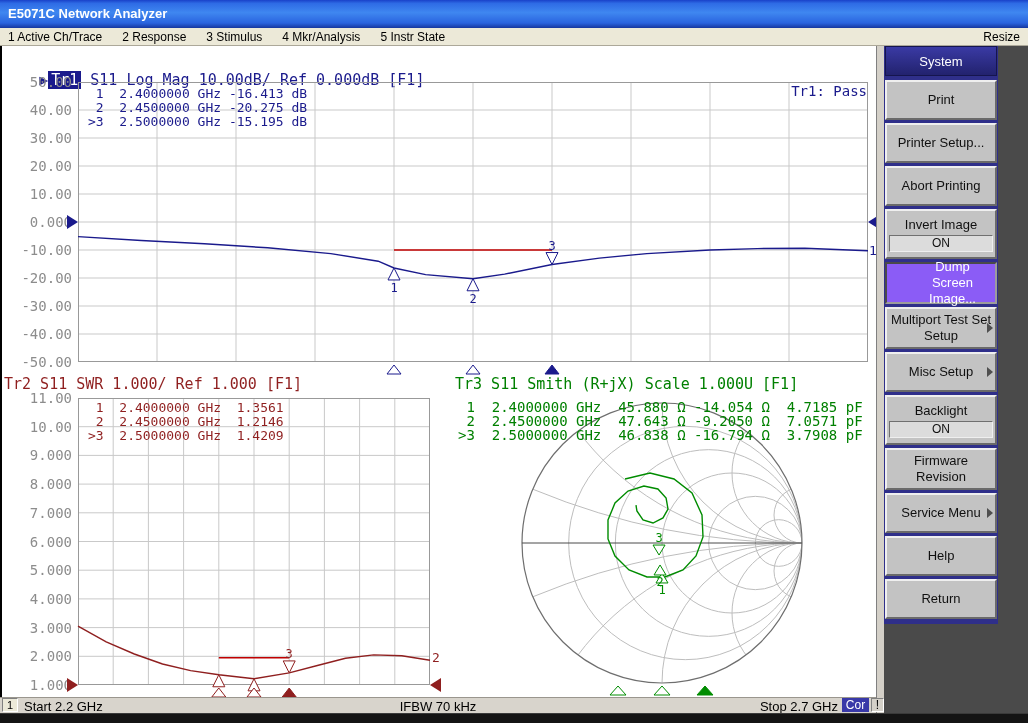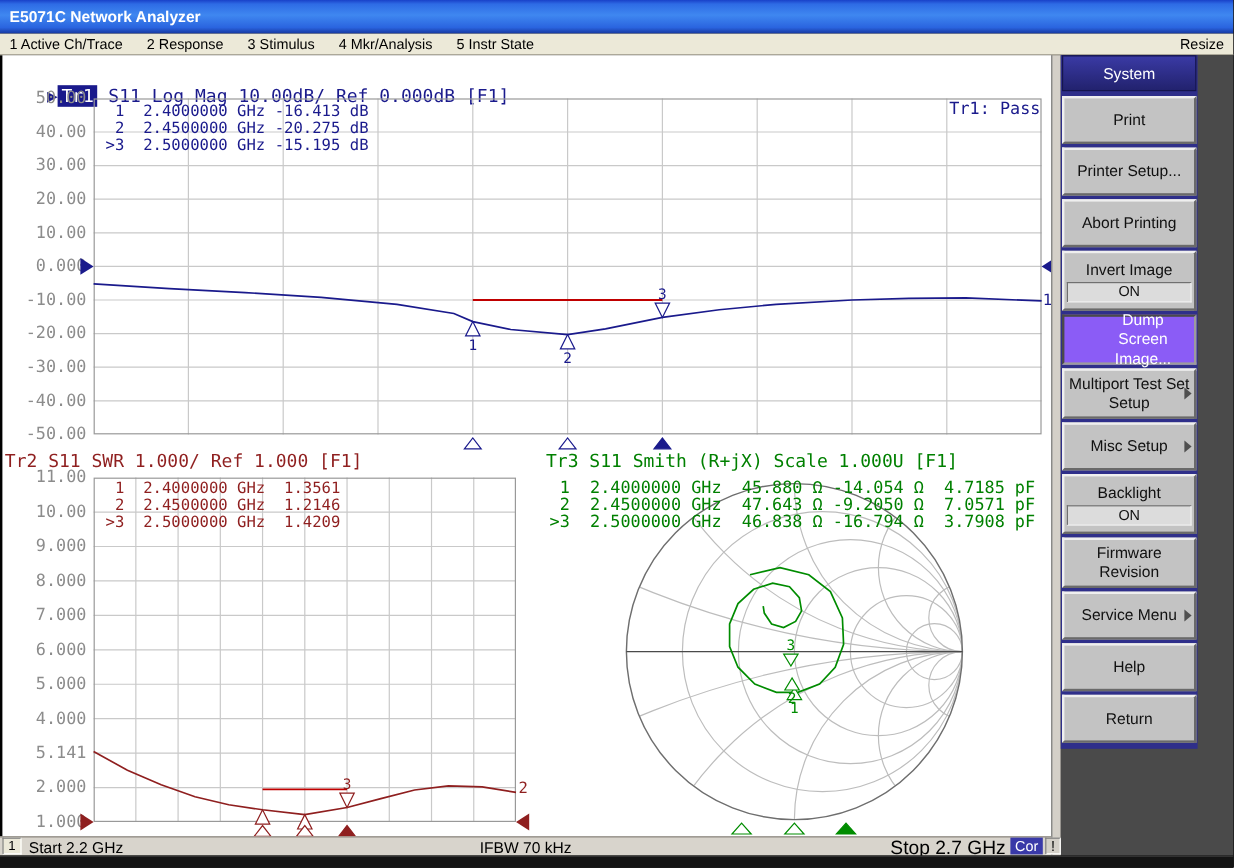--- a/index.html
+++ b/index.html
@@ -168,21 +168,21 @@
   <div class="abs trace-header mono tr2-c" style="left:4px; top:375px;">Tr2 S11 SWR 1.000/ Ref 1.000 [F1]</div>
   <div id="tr2-ylabels">
       <div class="abs ylab mono" style="left: 14px; top: 390px;">11.00</div>
       <div class="abs ylab mono" style="left: 14px; top: 418.7px;">10.00</div>
       <div class="abs ylab mono" style="left: 14px; top: 447.4px;">9.000</div>
       <div class="abs ylab mono" style="left: 14px; top: 476.1px;">8.000</div>
       <div class="abs ylab mono" style="left: 14px; top: 504.8px;">7.000</div>
       <div class="abs ylab mono" style="left: 14px; top: 533.5px;">6.000</div>
       <div class="abs ylab mono" style="left: 14px; top: 562.2px;">5.000</div>
       <div class="abs ylab mono" style="left: 14px; top: 590.9px;">4.000</div>
-      <div class="abs ylab mono" style="left: 14px; top: 619.6px;">5.141</div>
+      <div class="abs ylab mono" style="left: 14px; top: 619.6px;">3.000</div>
       <div class="abs ylab mono" style="left: 14px; top: 648.3px;">2.000</div>
       <div class="abs ylab mono tr2-c" style="left: 14px; top: 677px;">1.000</div>
     </div>
   <svg id="tr2-plot" class="abs" style="left:78px; top:398px;" width="352" height="300">
       <g>
         <line x1="35.2" y1="0" x2="35.2" y2="287" stroke="#C9C9C9" stroke-width="1"></line>
         <line x1="70.4" y1="0" x2="70.4" y2="287" stroke="#C9C9C9" stroke-width="1"></line>
         <line x1="105.6" y1="0" x2="105.6" y2="287" stroke="#C9C9C9" stroke-width="1"></line>
         <line x1="140.8" y1="0" x2="140.8" y2="287" stroke="#C9C9C9" stroke-width="1"></line>
         <line x1="176" y1="0" x2="176" y2="287" stroke="#C9C9C9" stroke-width="1"></line>
@@ -317,21 +317,21 @@
         <div class="softkey" style="height: 40px;">
           <div>Return</div>
         </div>
       </div>
   </div>
 
   <div id="statusbar" class="abs"></div>
   <div id="channel-box" class="abs">1</div>
   <div class="abs" style="left:24px; top:699px; font-size:13px;">Start 2.2 GHz</div>
   <div class="abs" style="left:338px; top:699px; width:200px; text-align:center; font-size:13px;">IFBW 70 kHz</div>
-  <div class="abs" style="left:688px; top:699px; width:150px; text-align:right; font-size:16px;">Stop 2.7 GHz</div>
+  <div class="abs" style="left:688px; top:699px; width:150px; text-align:right; font-size:13px;">Stop 2.7 GHz</div>
   <div id="cor-badge" class="abs">Cor</div>
   <div id="warn-badge" class="abs">!</div>
 
   <div id="bottomstrip" class="abs">
     
     
     
     
     
   </div>

